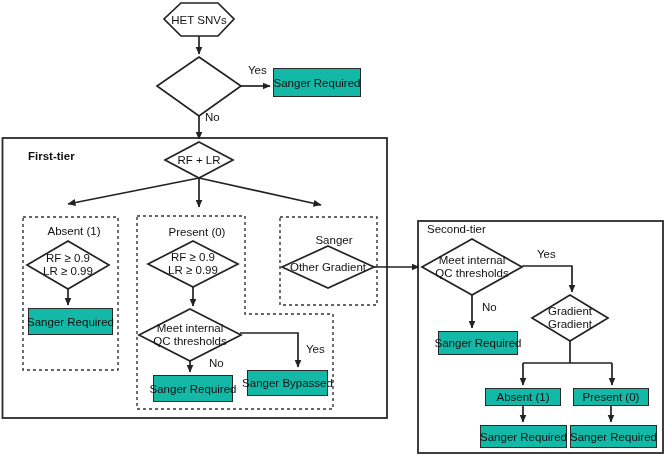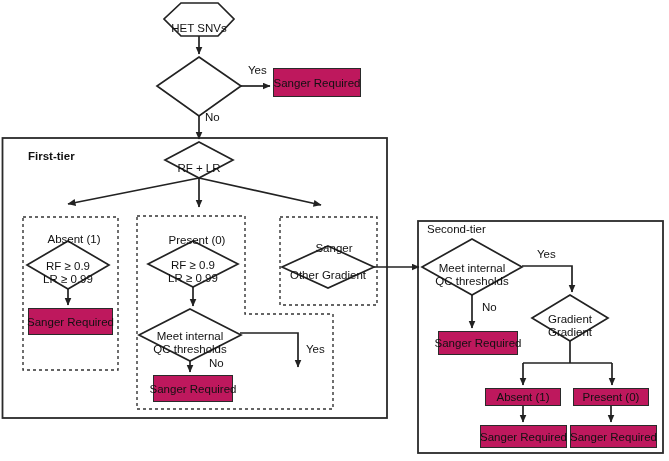--- a/index.html
+++ b/index.html
@@ -5,24 +5,24 @@
   html,body { margin:0; padding:0; background:#ffffff; }
   .stage {
     position:relative; width:669px; height:461px; background:#ffffff;
     font-family:"Liberation Sans", sans-serif; color:#111; overflow:hidden;
   }
   .stage svg { position:absolute; left:0; top:0; }
   .lbl {
     position:absolute; font-size:11.5px; line-height:13px;
     color:#111; white-space:nowrap;
   }
-  .ctr { transform:translate(-50%,-50%); text-align:center;margin-top:8px; }
+  .ctr { transform:translate(-50%,-50%); text-align:center; }
   .ctr span { display:block; }
   .rect {
-    position:absolute; box-sizing:border-box; background:#be185d;
+    position:absolute; box-sizing:border-box; background:#14b8a6;
     border:1.6px solid #2a2a2a; display:flex; align-items:center;
     justify-content:center; font-size:11.5px; white-space:nowrap;
   }
 </style>
 </head>
 <body>
 
 <div class="stage">
 
   <svg width="669" height="461" viewBox="0 0 669 461">
@@ -110,19 +110,20 @@
   <div class="lbl" style="left:537px; top:248px;">Yes</div>
   <div class="lbl" style="left:482px; top:301px;">No</div>
   <div class="lbl ctr" style="left:570px; top:318px;">
     <span>Gradient</span>
     <span>Gradient</span>
   </div>
 
   <div class="rect" style="left:273px; top:68px; width:88px; height:29px;">Sanger Required</div>
   <div class="rect" style="left:28px; top:308px; width:85px; height:27px;">Sanger Required</div>
   <div class="rect" style="left:153px; top:375px; width:80px; height:27px;">Sanger Required</div>
+  <div class="rect" style="left:247px; top:370px; width:81px; height:26px;">Sanger Bypassed</div>
   <div class="rect" style="left:438px; top:331px; width:80px; height:24px;">Sanger Required</div>
   <div class="rect" style="left:485px; top:388px; width:76px; height:18px;">Absent (1)</div>
   <div class="rect" style="left:573px; top:388px; width:76px; height:18px;">Present (0)</div>
   <div class="rect" style="left:480px; top:425px; width:87px; height:23px;">Sanger Required</div>
   <div class="rect" style="left:570px; top:425px; width:87px; height:23px;">Sanger Required</div>
 
 </div>
 
 </body></html>

